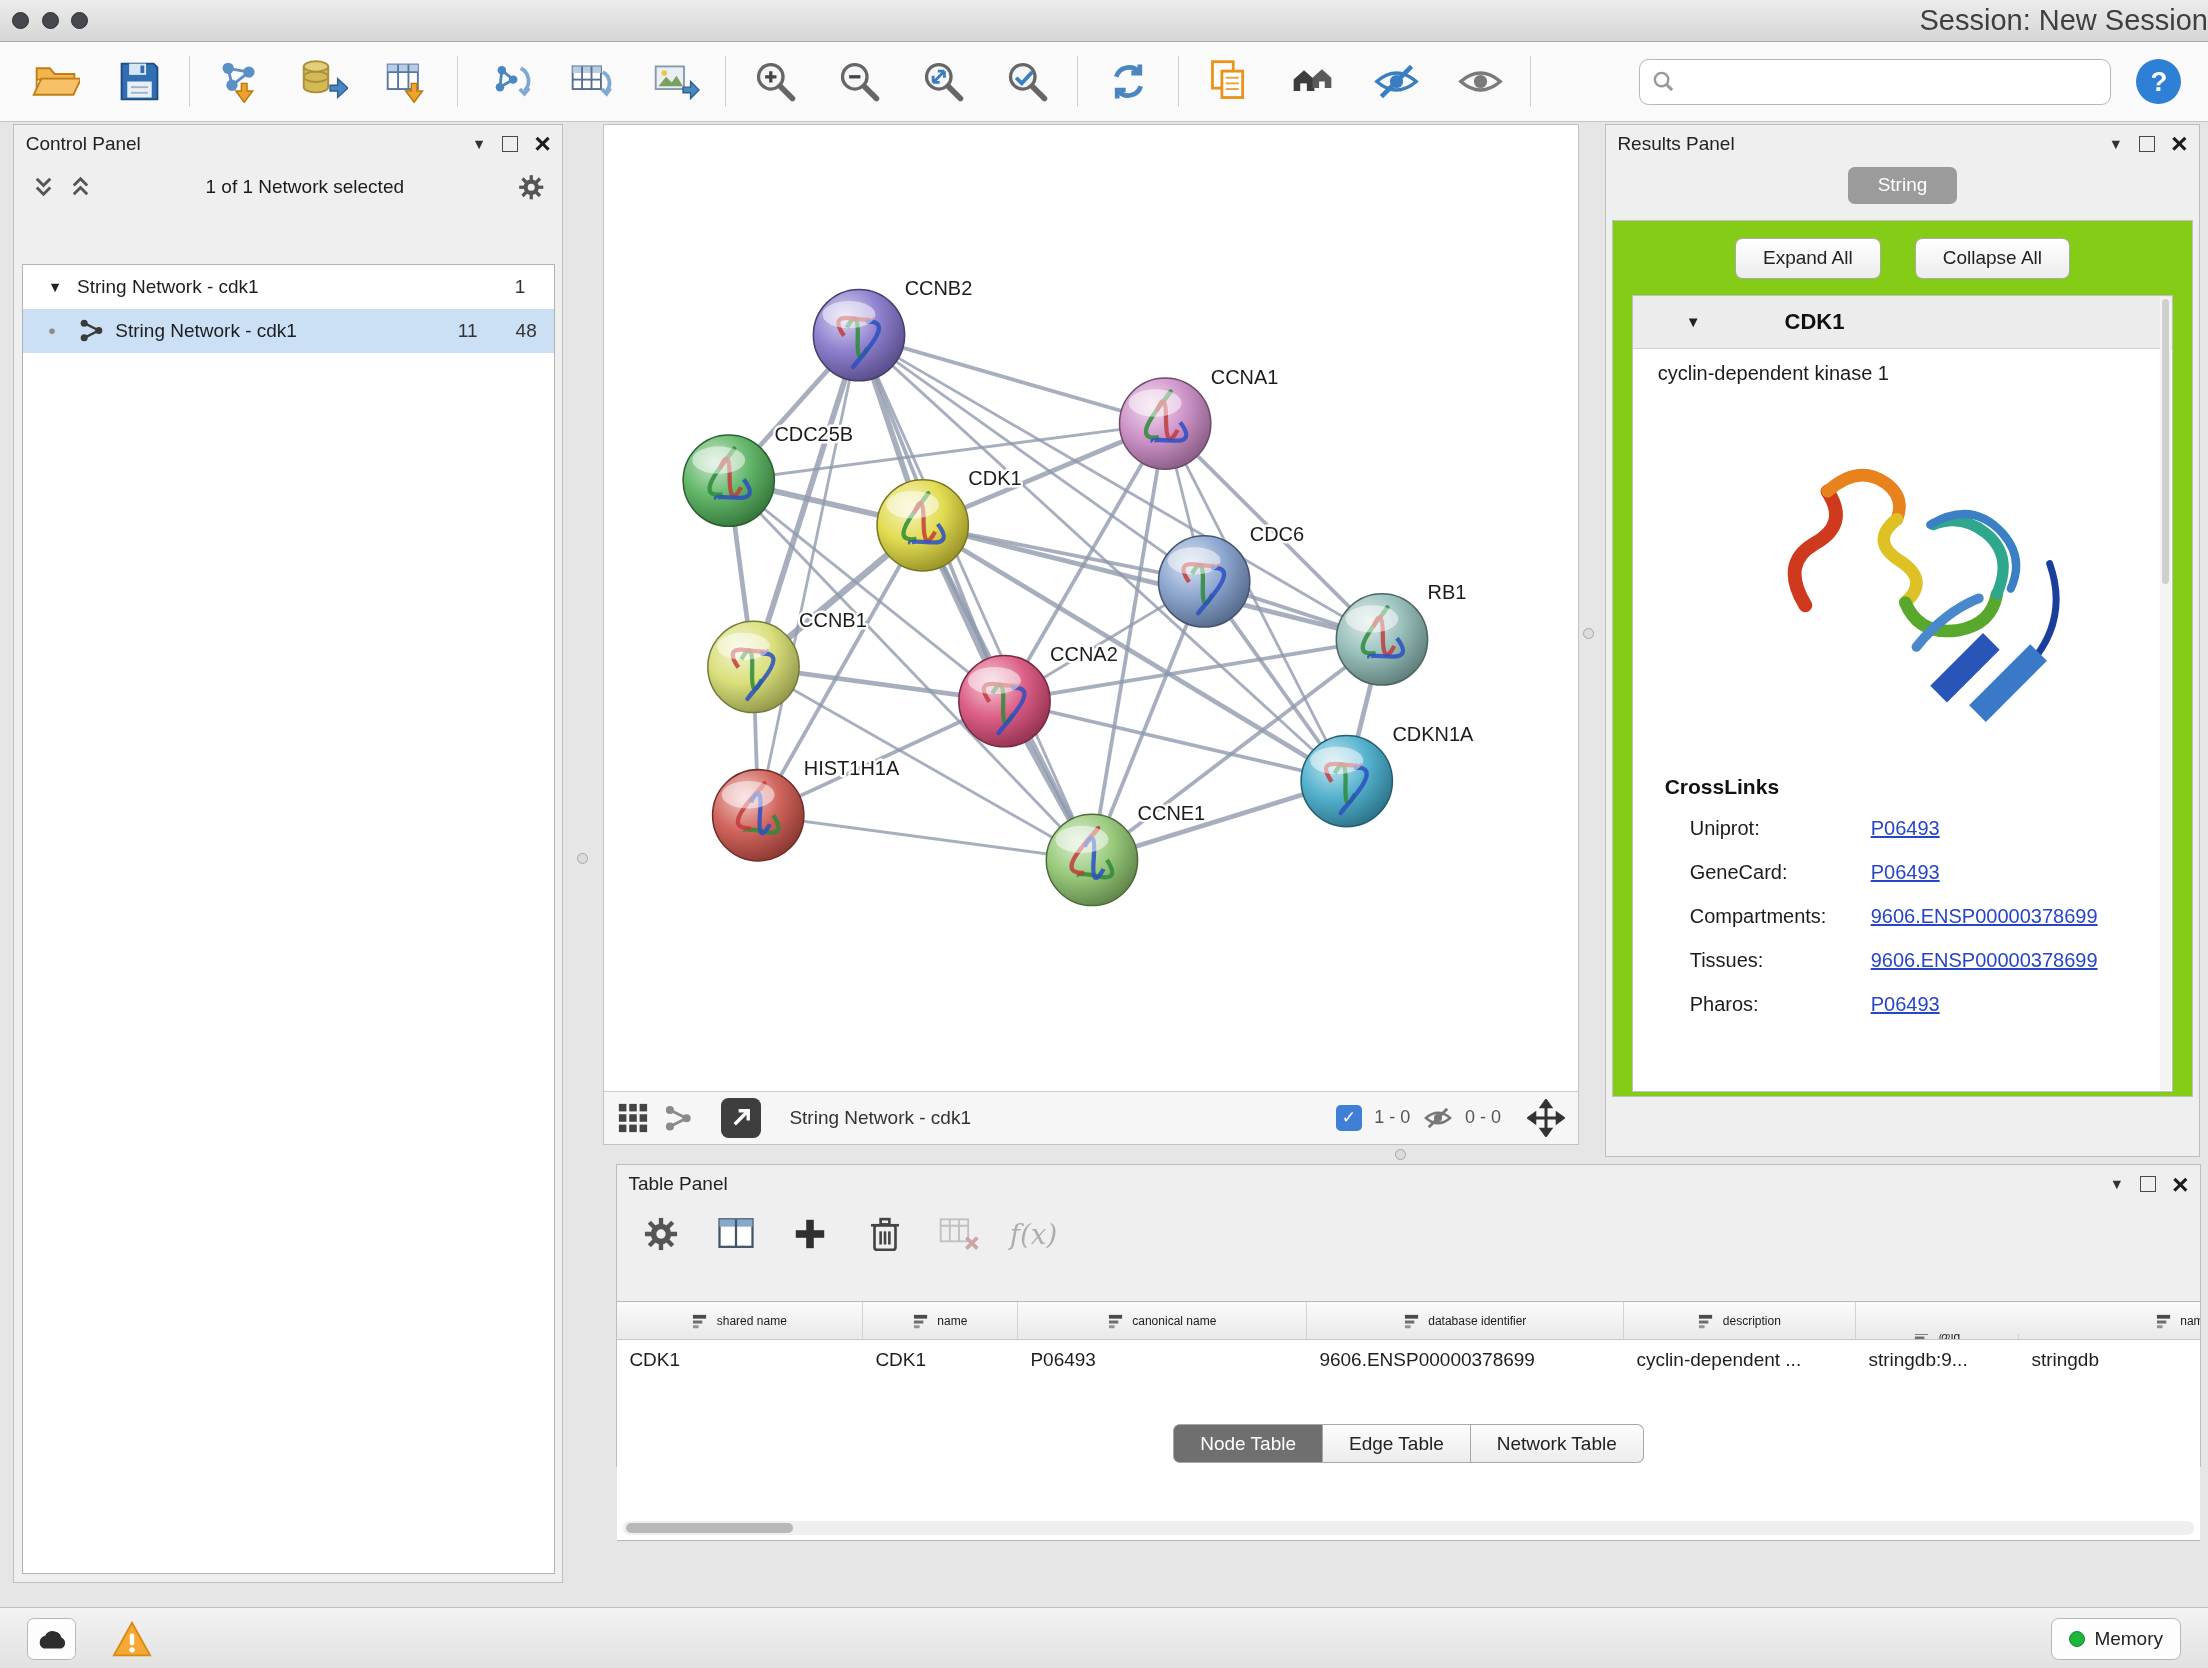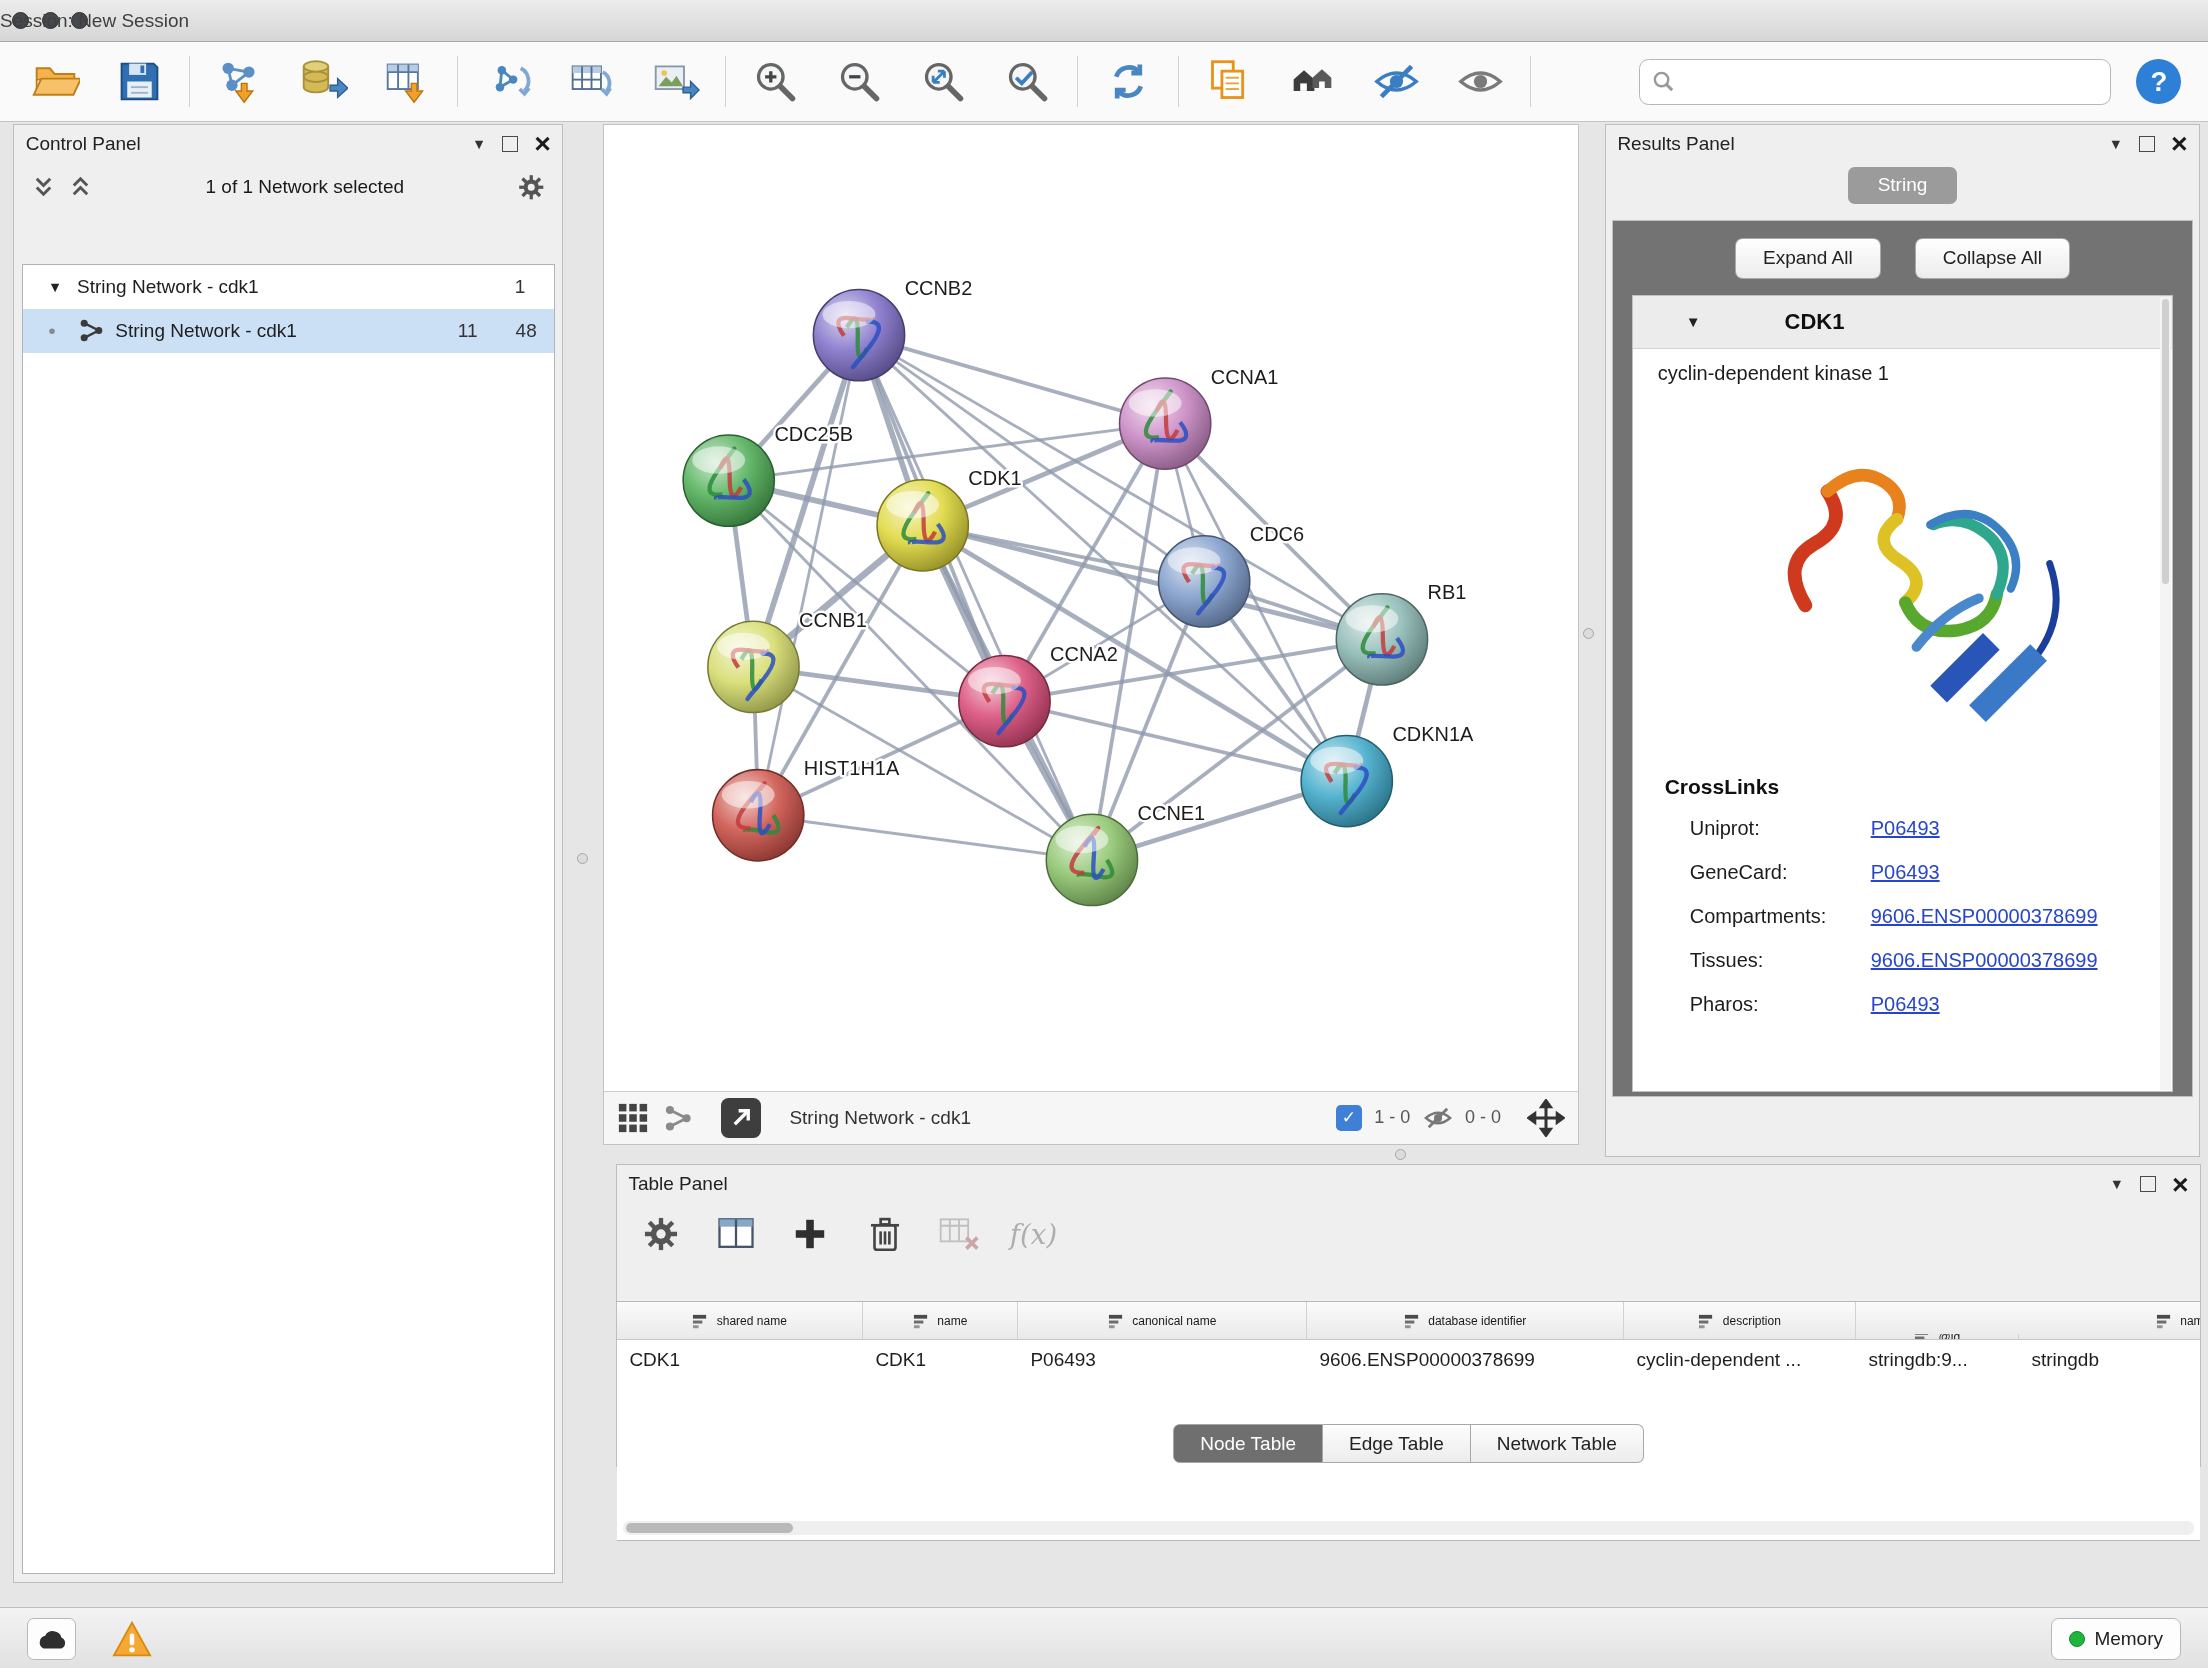--- a/index.html
+++ b/index.html
@@ -2,21 +2,21 @@
 <html style="font-size:15px"><head>
 <meta charset="utf-8">
 <style>
 *{margin:0;padding:0;box-sizing:border-box}
 html,body{width:2208px;height:1668px}
 body{font-family:"Liberation Sans","DejaVu Sans",sans-serif;font-size:19px;color:#1e1e1e;background:#e6e6e6;position:relative;overflow:hidden}
 svg{display:block}
 
 #titlebar{position:absolute;left:0;top:0;width:100%;height:42px;background:linear-gradient(#ececec,#d6d6d6);border-bottom:1px solid #a9a9a9;display:flex;align-items:center;z-index:5}
 .traffic{width:17px;height:17px;border-radius:50%;background:#45484d;border:1px solid #2e3033;margin-left:12.4px;flex:0 0 auto}
-#window-title{position:absolute;left:0;right:0;text-align:left;font-size:19px;color:#3f3f3f}
+#window-title{position:absolute;left:0;right:0;text-align:right;font-size:29px;color:#3f3f3f}
 
 #toolbar{position:absolute;left:0;top:42px;width:100%;height:80px;background:#fafafa;border-bottom:1px solid #c5c5c5;display:flex;align-items:center;padding:0 13.3px}
 .tb-btn{width:84px;height:67px;display:flex;align-items:center;justify-content:center;flex:0 0 auto;border-radius:7.6px}
 .tb-sep{width:1px;height:51px;background:#d2d2d2;margin:0 7.6px;flex:0 0 auto}
 #search-box{margin-left:auto;width:472px;height:46px;background:#fff;border:1px solid #b7b7b7;border-radius:9.5px;display:flex;align-items:center;padding:0 11.4px;flex:0 0 auto}
 #search-input{border:none;outline:none;flex:1;font-size:19px;height:38px;font-family:inherit;background:transparent}
 #help-button{margin:0 13.3px 0 25px;width:45px;height:45px;border-radius:50%;background:#2e7fd6;color:#fff;font-size:27.6px;font-weight:bold;display:flex;align-items:center;justify-content:center;flex:0 0 auto}
 
 #workspace{position:absolute;left:0;top:122px;width:2208px;height:1486px;background:#e6e6e6}
 .panel{position:absolute;background:#efefef;border:1px solid #bdbdbd}
@@ -49,21 +49,21 @@
 #net-footer{position:absolute;left:0;right:0;bottom:0;height:53px;background:#f6f6f6;border-top:1px solid #ccc;display:flex;align-items:center;padding:0 13.3px;gap:15px}
 #nf-title{font-size:19px;color:#333;margin-left:13.3px}
 .nf-right{margin-left:auto;display:flex;align-items:center;gap:12.4px}
 .nf-count{color:#555;font-size:18px}
 #birdseye-btn{width:40px;height:40px;background:#3e3e3e;border-radius:7.6px;display:flex;align-items:center;justify-content:center;margin-left:13.3px}
 .nf-check{width:26px;height:26px;background:#3f7fd6;border-radius:4.8px;display:flex;align-items:center;justify-content:center;color:#fff;font-size:17px;font-weight:bold}
 .node-label{font-family:"Liberation Sans",sans-serif;font-size:21px;fill:#1c1c1c;paint-order:stroke;stroke:#ffffff;stroke-width:5px;stroke-linejoin:round}
 
 #results-panel{left:1605px;top:1.9px;width:595px;height:1033px}
 #string-tab{margin:3.8px auto 0;width:fit-content;background:#9b9b9b;color:#fff;border-radius:6.7px;padding:7.6px 30px;font-size:19px}
-#rp-box{position:absolute;left:5.7px;right:5.7px;top:95px;height:877px;border:1px solid #c0c0c0;background:#737373}
+#rp-box{position:absolute;left:5.7px;right:5.7px;top:95px;height:877px;border:1px solid #c0c0c0;background:#84cc16}
 #rp-btns{display:flex;justify-content:center;gap:34px;margin-top:17px}
 #rp-btns button{font-family:inherit;font-size:19px;padding:8.6px 27px;border:1px solid #a9a9a9;border-radius:7.6px;background:linear-gradient(#ffffff,#ececec);color:#222}
 #rp-inner{position:absolute;left:19px;right:19px;top:74px;bottom:3.8px;background:#fff;border:1px solid #c0c0c0;overflow:hidden}
 #gene-head{height:53px;background:#ececec;border-bottom:1px solid #d2d2d2;display:flex;align-items:center}
 .disc2{margin-left:53px;font-size:15px;color:#222}
 #gene-name{margin-left:84px;font-size:22px;font-weight:bold;color:#101010}
 #gene-desc{padding:13.3px 0 0 25px;font-size:20px;color:#1c1c1c}
 #protein-img{margin:11.4px auto 0}
 #crosslinks-h{padding:17px 0 7.6px 32px;font-size:21px;font-weight:bold;color:#111}
 .cl-row{display:flex;height:44px;align-items:center;font-size:20px}

